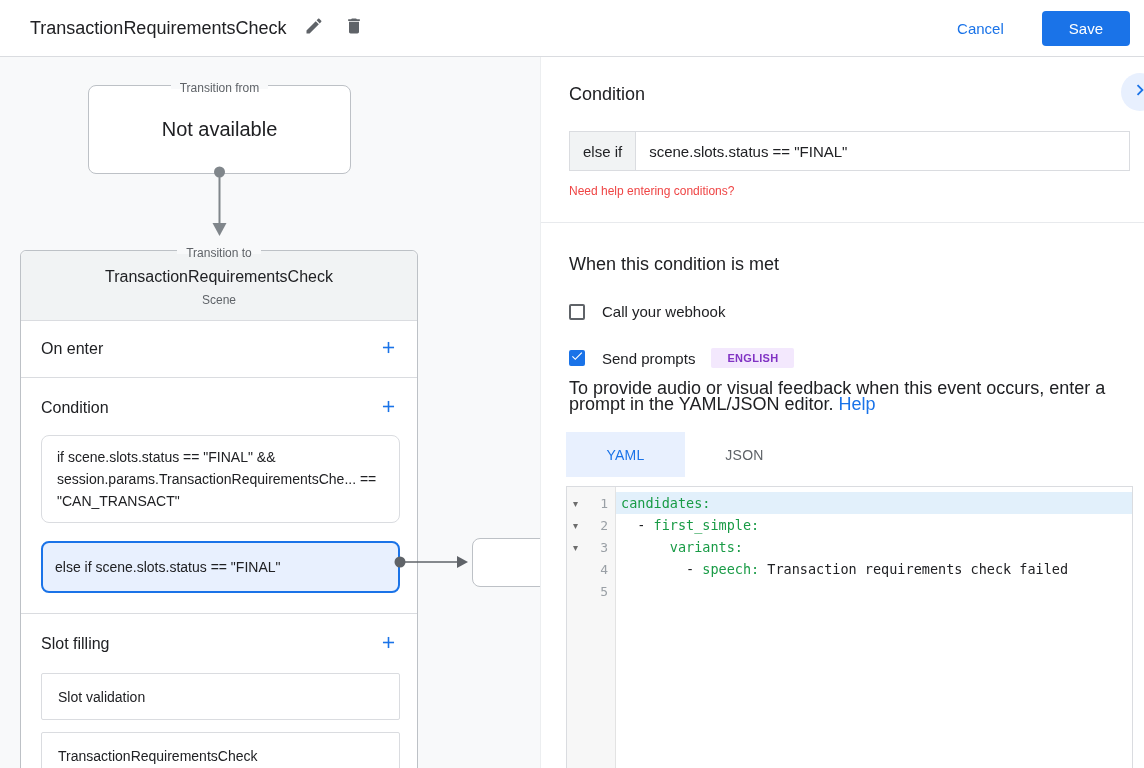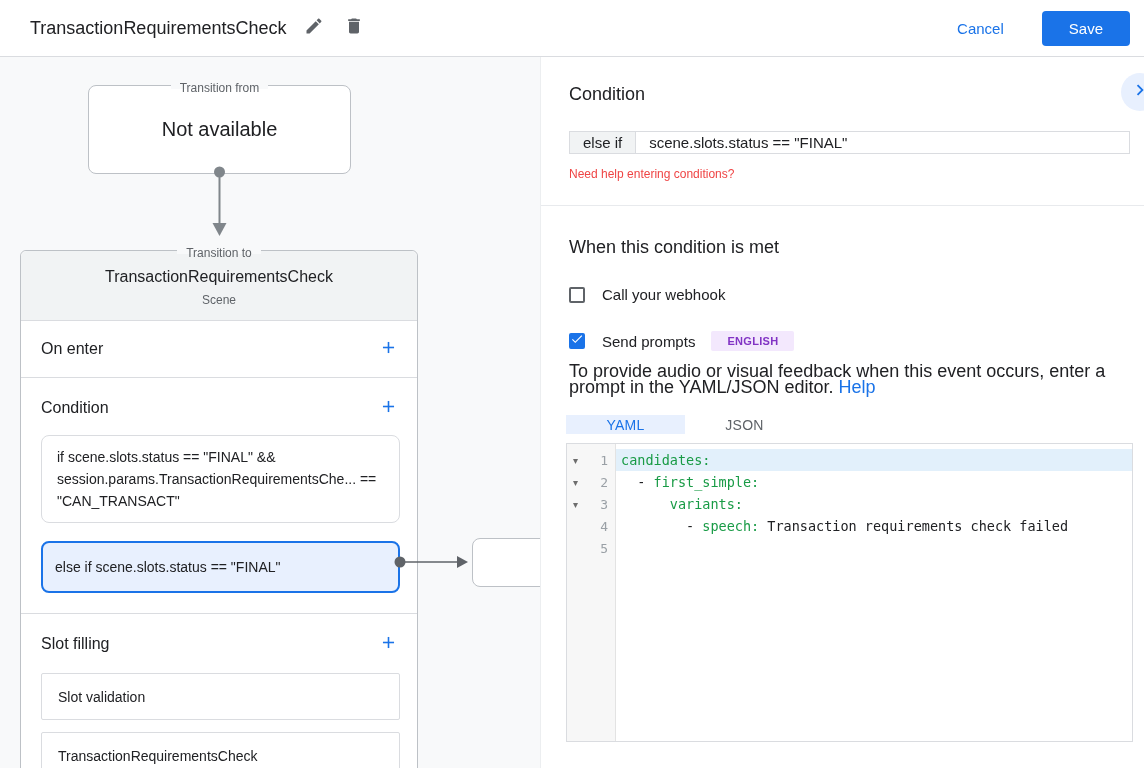--- a/index.html
+++ b/index.html
@@ -43,38 +43,38 @@
   .section-head { display: flex; align-items: center; justify-content: space-between; height: 34px; }
   .cond-box { border: 1px solid #dadce0; border-radius: 8px; background: #fff; padding: 10px 15px; font-size: 14px; line-height: 22px; color: #202124; margin-top: 10px; cursor: pointer; }
   .cond-box.selected { background: #e8f0fe; border: 2px solid #1a73e8; margin-top: 18px; padding: 13px 12px; }
   .slot-box { border: 1px solid #dadce0; border-radius: 2px; background: #fff; height: 47px; display: flex; align-items: center; padding: 0 16px; font-size: 14px; color: #202124; margin-top: 12px; cursor: pointer; }
   .target-node { position: absolute; left: 472px; top: 481px; width: 84px; height: 49px; background: #fff; border: 1px solid #bdc1c6; border-radius: 8px; }
 
   
   .panel-title { font-size: 18px; font-weight: 400; color: #202124; margin-top: 27px; }
   .collapse-btn { position: absolute; top: 16px; right: -15px; width: 38px; height: 38px; border-radius: 50%; background: #e8f0fe; display: flex; align-items: center; justify-content: center; cursor: pointer; }
   .collapse-btn svg { fill: #1a73e8; }
-  .cond-row { margin-top: 26px; height: 23px; display: flex; border: 1px solid #dadce0; background: #fff; }
+  .cond-row { margin-top: 26px; height: 40px; display: flex; border: 1px solid #dadce0; background: #fff; }
   .cond-prefix { background: #f1f3f4; border-right: 1px solid #dadce0; display: flex; align-items: center; padding: 0 13px; font-size: 15px; color: #202124; }
   .cond-input { flex: 1; border: none; outline: none; padding: 0 13px; font-size: 15px; color: #202124; font-family: inherit; background: #fff; }
   .help-link { display: inline-block; margin-top: 13px; font-size: 12px; color: #ef4444; text-decoration: none; cursor: pointer; }
   .panel-divider { height: 1px; background: #e8eaed; margin: 23px -14px 0 -28px; }
   .when-title { font-size: 18px; font-weight: 400; color: #202124; margin-top: 31px; }
   .check-row { display: flex; align-items: center; margin-top: 28px; }
   .checkbox { width: 16px; height: 16px; border: 2px solid #5f6368; border-radius: 2px; margin-right: 17px; flex-shrink: 0; display: flex; align-items: center; justify-content: center; cursor: pointer; }
   .checkbox svg { visibility: hidden; }
   .checkbox.checked { background: #1a73e8; border-color: #1a73e8; }
   .checkbox.checked svg { visibility: visible; fill: #fff; }
   .check-label { font-size: 15px; font-weight: 500; color: #202124; }
   .lang-badge { margin-left: 16px; background: #f3e8fd; color: #8133c4; font-size: 11px; font-weight: 700; letter-spacing: 0.3px; padding: 4px 16px; border-radius: 2px; }
   .prompt-desc { margin-top: 12px; font-size: 18px; line-height: 16px; color: #202124; max-width: 566px; }
   .inline-help { color: #1a73e8; text-decoration: none; cursor: pointer; }
 
   .tabs { display: flex; margin: 20px 0 0 -3px; }
-  .tab { width: 119px; height: 19px; display: flex; align-items: center; justify-content: center; font-size: 14px; font-weight: 500; letter-spacing: 0.25px; color: #5f6368; cursor: pointer; }
+  .tab { width: 119px; height: 45px; display: flex; align-items: center; justify-content: center; font-size: 14px; font-weight: 500; letter-spacing: 0.25px; color: #5f6368; cursor: pointer; }
   .tab.active { background: #e8f0fe; color: #1a73e8; }
 
   
   .editor { margin: 9px 0 0 -3px; width: 567px; height: 299px; border: 1px solid #dadce0; display: flex; background: #fff; }
   .gutter { width: 49px; background: #f7f7f7; border-right: 1px solid #e3e3e3; padding-top: 5px; flex-shrink: 0; }
   .gutter-row { height: 22px; display: flex; align-items: center; }
   .fold { width: 17px; text-align: center; font-size: 10px; color: #6d6d6d; cursor: pointer; }
   .lnum { flex: 1; text-align: right; padding-right: 7px; font-family: "DejaVu Sans Mono", monospace; font-size: 13px; color: #9aa0a6; }
   .code-area { flex: 1; padding-top: 5px; overflow: hidden; cursor: text; }
   .code-line { height: 22px; line-height: 22px; padding-left: 5px; white-space: pre; font-family: "DejaVu Sans Mono", monospace; font-size: 13.5px; color: #202124; }

